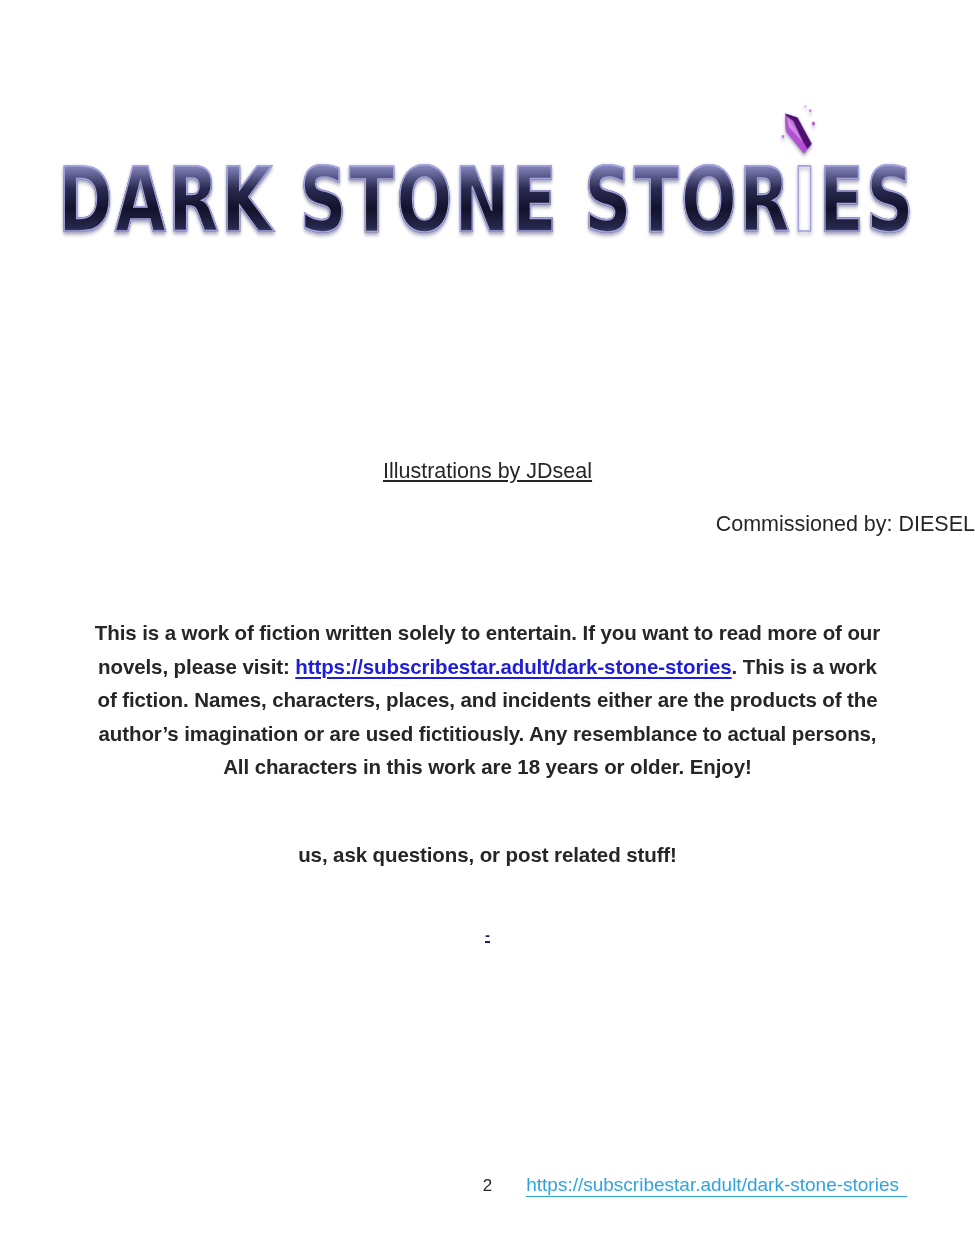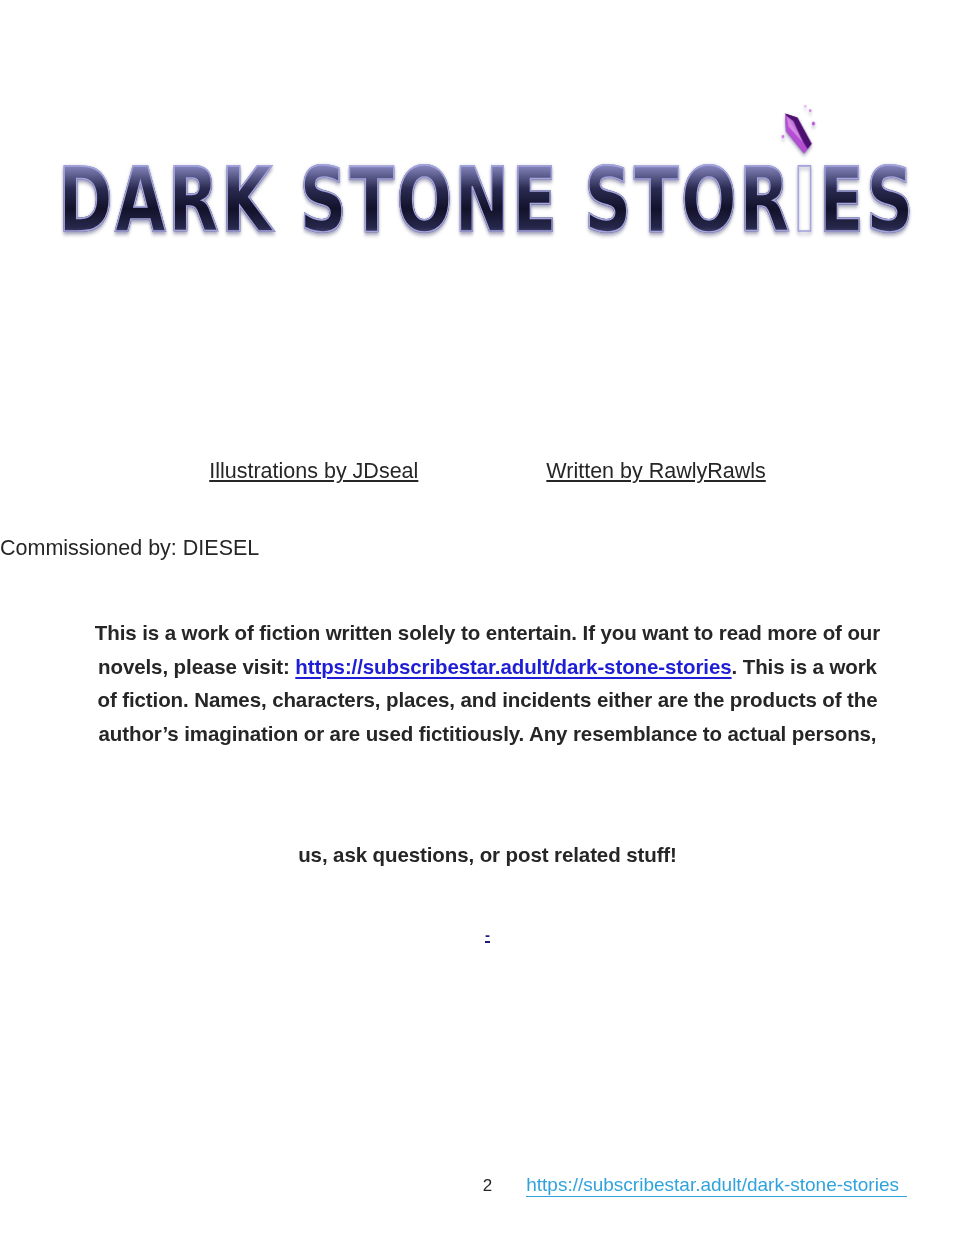--- a/index.html
+++ b/index.html
@@ -37,21 +37,21 @@
 
   
   .credits-row {
     position: absolute; top: 459px; left: 0; right: 0;
     display: flex; justify-content: center; gap: 128px;
     font-size: 21.5px;
     text-decoration: underline;
   }
   .commissioned {
     position: absolute; top: 512px; left: 0; right: 0;
-    text-align: left; font-size: 21.5px; margin-top: 24px;
+    text-align: right; font-size: 21.5px;
   }
 
   
   .para {
     position: absolute; left: 0; right: 0;
     text-align: center;
     font-size: 20.5px;
     line-height: 33.5px;
     letter-spacing: -0.1px;
   }
@@ -100,29 +100,29 @@
         </g>
         <circle cx="6" cy="30" r="1.6" fill="#cf6ee4"></circle>
         <circle cx="40" cy="6" r="1.4" fill="#cf6ee4"></circle>
         <circle cx="44" cy="18" r="1.8" fill="#b44fd4"></circle>
         <circle cx="34" cy="2" r="1.1" fill="#e39bf0"></circle>
       </svg></span><span>ES</span></div>
 </div>
 
 <div class="credits-row">
   <span>Illustrations by JDseal</span>
-  <span>Written by RawlyRawls</span>
 </div>
 <div class="commissioned">Commissioned by: DIESEL</div>
 
 <div class="para disclaimer">
     <div class="rich-line"><span>This is a work of fiction written solely to entertain. If you want to read more of our</span></div>
     <div class="rich-line"><span>novels, please visit: </span><a class="inline-link" href="#">https://subscribestar.adult/dark-stone-stories</a><span>. This is a work</span></div>
     <div class="rich-line"><span>of fiction. Names, characters, places, and incidents either are the products of the</span></div>
     <div class="rich-line"><span>author’s imagination or are used fictitiously. Any resemblance to actual persons,</span></div>
+    <div class="rich-line"><span>All characters in this work are 18 years or older. Enjoy!</span></div>
   </div>
 
 <div class="para discord">
     <div class="rich-line"><span>us, ask questions, or post related stuff!</span></div>
   </div>
 
 <div class="divider">
   <a class="dash-link" href="#">-</a>
 </div>
 

